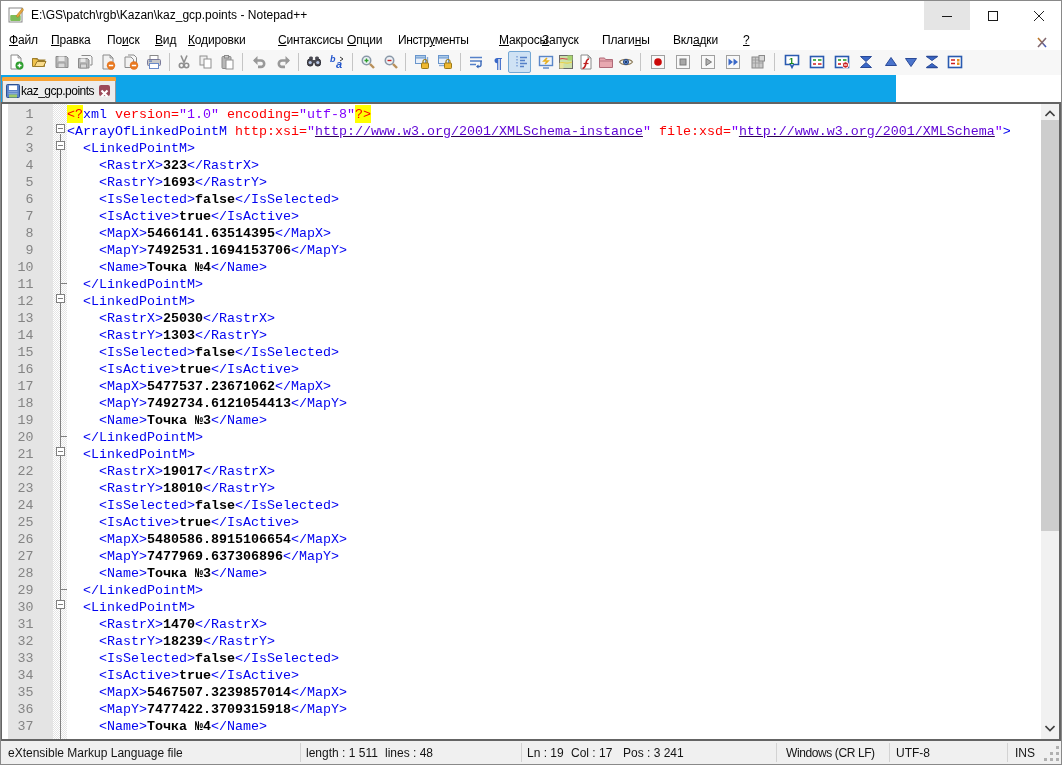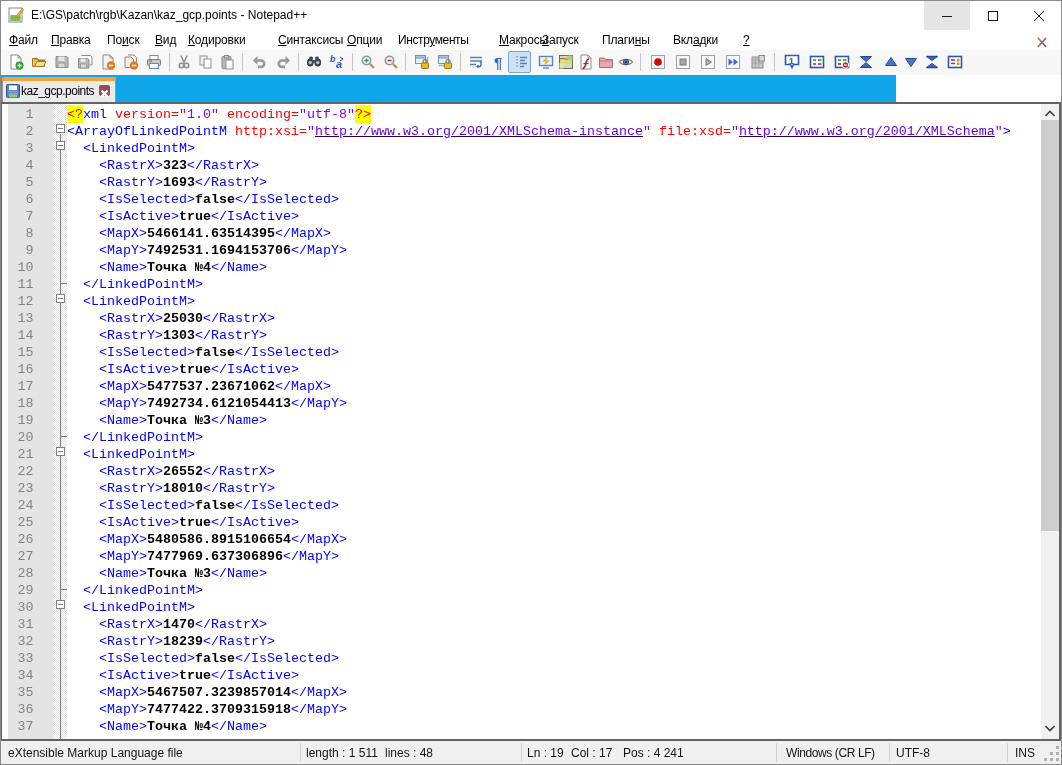--- a/index.html
+++ b/index.html
@@ -389,21 +389,21 @@
   <span class="t">&lt;LinkedPointM&gt;</span>
     <span class="t">&lt;RastrX&gt;</span><b>25030</b><span class="t">&lt;/RastrX&gt;</span>
     <span class="t">&lt;RastrY&gt;</span><b>1303</b><span class="t">&lt;/RastrY&gt;</span>
     <span class="t">&lt;IsSelected&gt;</span><b>false</b><span class="t">&lt;/IsSelected&gt;</span>
     <span class="t">&lt;IsActive&gt;</span><b>true</b><span class="t">&lt;/IsActive&gt;</span>
     <span class="t">&lt;MapX&gt;</span><b>5477537.23671062</b><span class="t">&lt;/MapX&gt;</span>
     <span class="t">&lt;MapY&gt;</span><b>7492734.6121054413</b><span class="t">&lt;/MapY&gt;</span>
     <span class="t">&lt;Name&gt;</span><b>Точка №3</b><span class="t">&lt;/Name&gt;</span>
   <span class="t">&lt;/LinkedPointM&gt;</span>
   <span class="t">&lt;LinkedPointM&gt;</span>
-    <span class="t">&lt;RastrX&gt;</span><b>26552</b><span class="t">&lt;/RastrX&gt;</span>
+    <span class="t">&lt;RastrX&gt;</span><b>19017</b><span class="t">&lt;/RastrX&gt;</span>
     <span class="t">&lt;RastrY&gt;</span><b>18010</b><span class="t">&lt;/RastrY&gt;</span>
     <span class="t">&lt;IsSelected&gt;</span><b>false</b><span class="t">&lt;/IsSelected&gt;</span>
     <span class="t">&lt;IsActive&gt;</span><b>true</b><span class="t">&lt;/IsActive&gt;</span>
     <span class="t">&lt;MapX&gt;</span><b>5480586.8915106654</b><span class="t">&lt;/MapX&gt;</span>
     <span class="t">&lt;MapY&gt;</span><b>7477969.637306896</b><span class="t">&lt;/MapY&gt;</span>
     <span class="t">&lt;Name&gt;</span><b>Точка №3</b><span class="t">&lt;/Name&gt;</span>
   <span class="t">&lt;/LinkedPointM&gt;</span>
   <span class="t">&lt;LinkedPointM&gt;</span>
     <span class="t">&lt;RastrX&gt;</span><b>1470</b><span class="t">&lt;/RastrX&gt;</span>
     <span class="t">&lt;RastrY&gt;</span><b>18239</b><span class="t">&lt;/RastrY&gt;</span>
@@ -425,21 +425,21 @@
 <div class="abs" id="edbot"></div>
 <div class="abs" id="edright"></div>
 <div class="abs" id="status">
   <span style="left:8px">eXtensible Markup Language file</span>
   <div class="ssep" style="left:300px"></div>
   <span style="left:306px">length : 1 511</span>
   <span style="left:385px">lines : 48</span>
   <div class="ssep" style="left:521px"></div>
   <span style="left:527px">Ln : 19</span>
   <span style="left:571px">Col : 17</span>
-  <span style="left:623px">Pos : 4 241</span>
+  <span style="left:623px">Pos : 3 241</span>
   <div class="ssep" style="left:776px"></div>
   <span style="left:786px; letter-spacing:-0.4px">Windows (CR LF)</span>
   <div class="ssep" style="left:889px"></div>
   <span style="left:896px">UTF-8</span>
   <div class="ssep" style="left:1007px"></div>
   <span style="left:1015px">INS</span>
   <svg class="abs" style="left:1044px; top:5px" width="15" height="15">
     <g fill="#b0b0b0">
         <rect x="12" y="0" width="3" height="3"></rect>
         <rect x="12" y="6" width="3" height="3"></rect>

